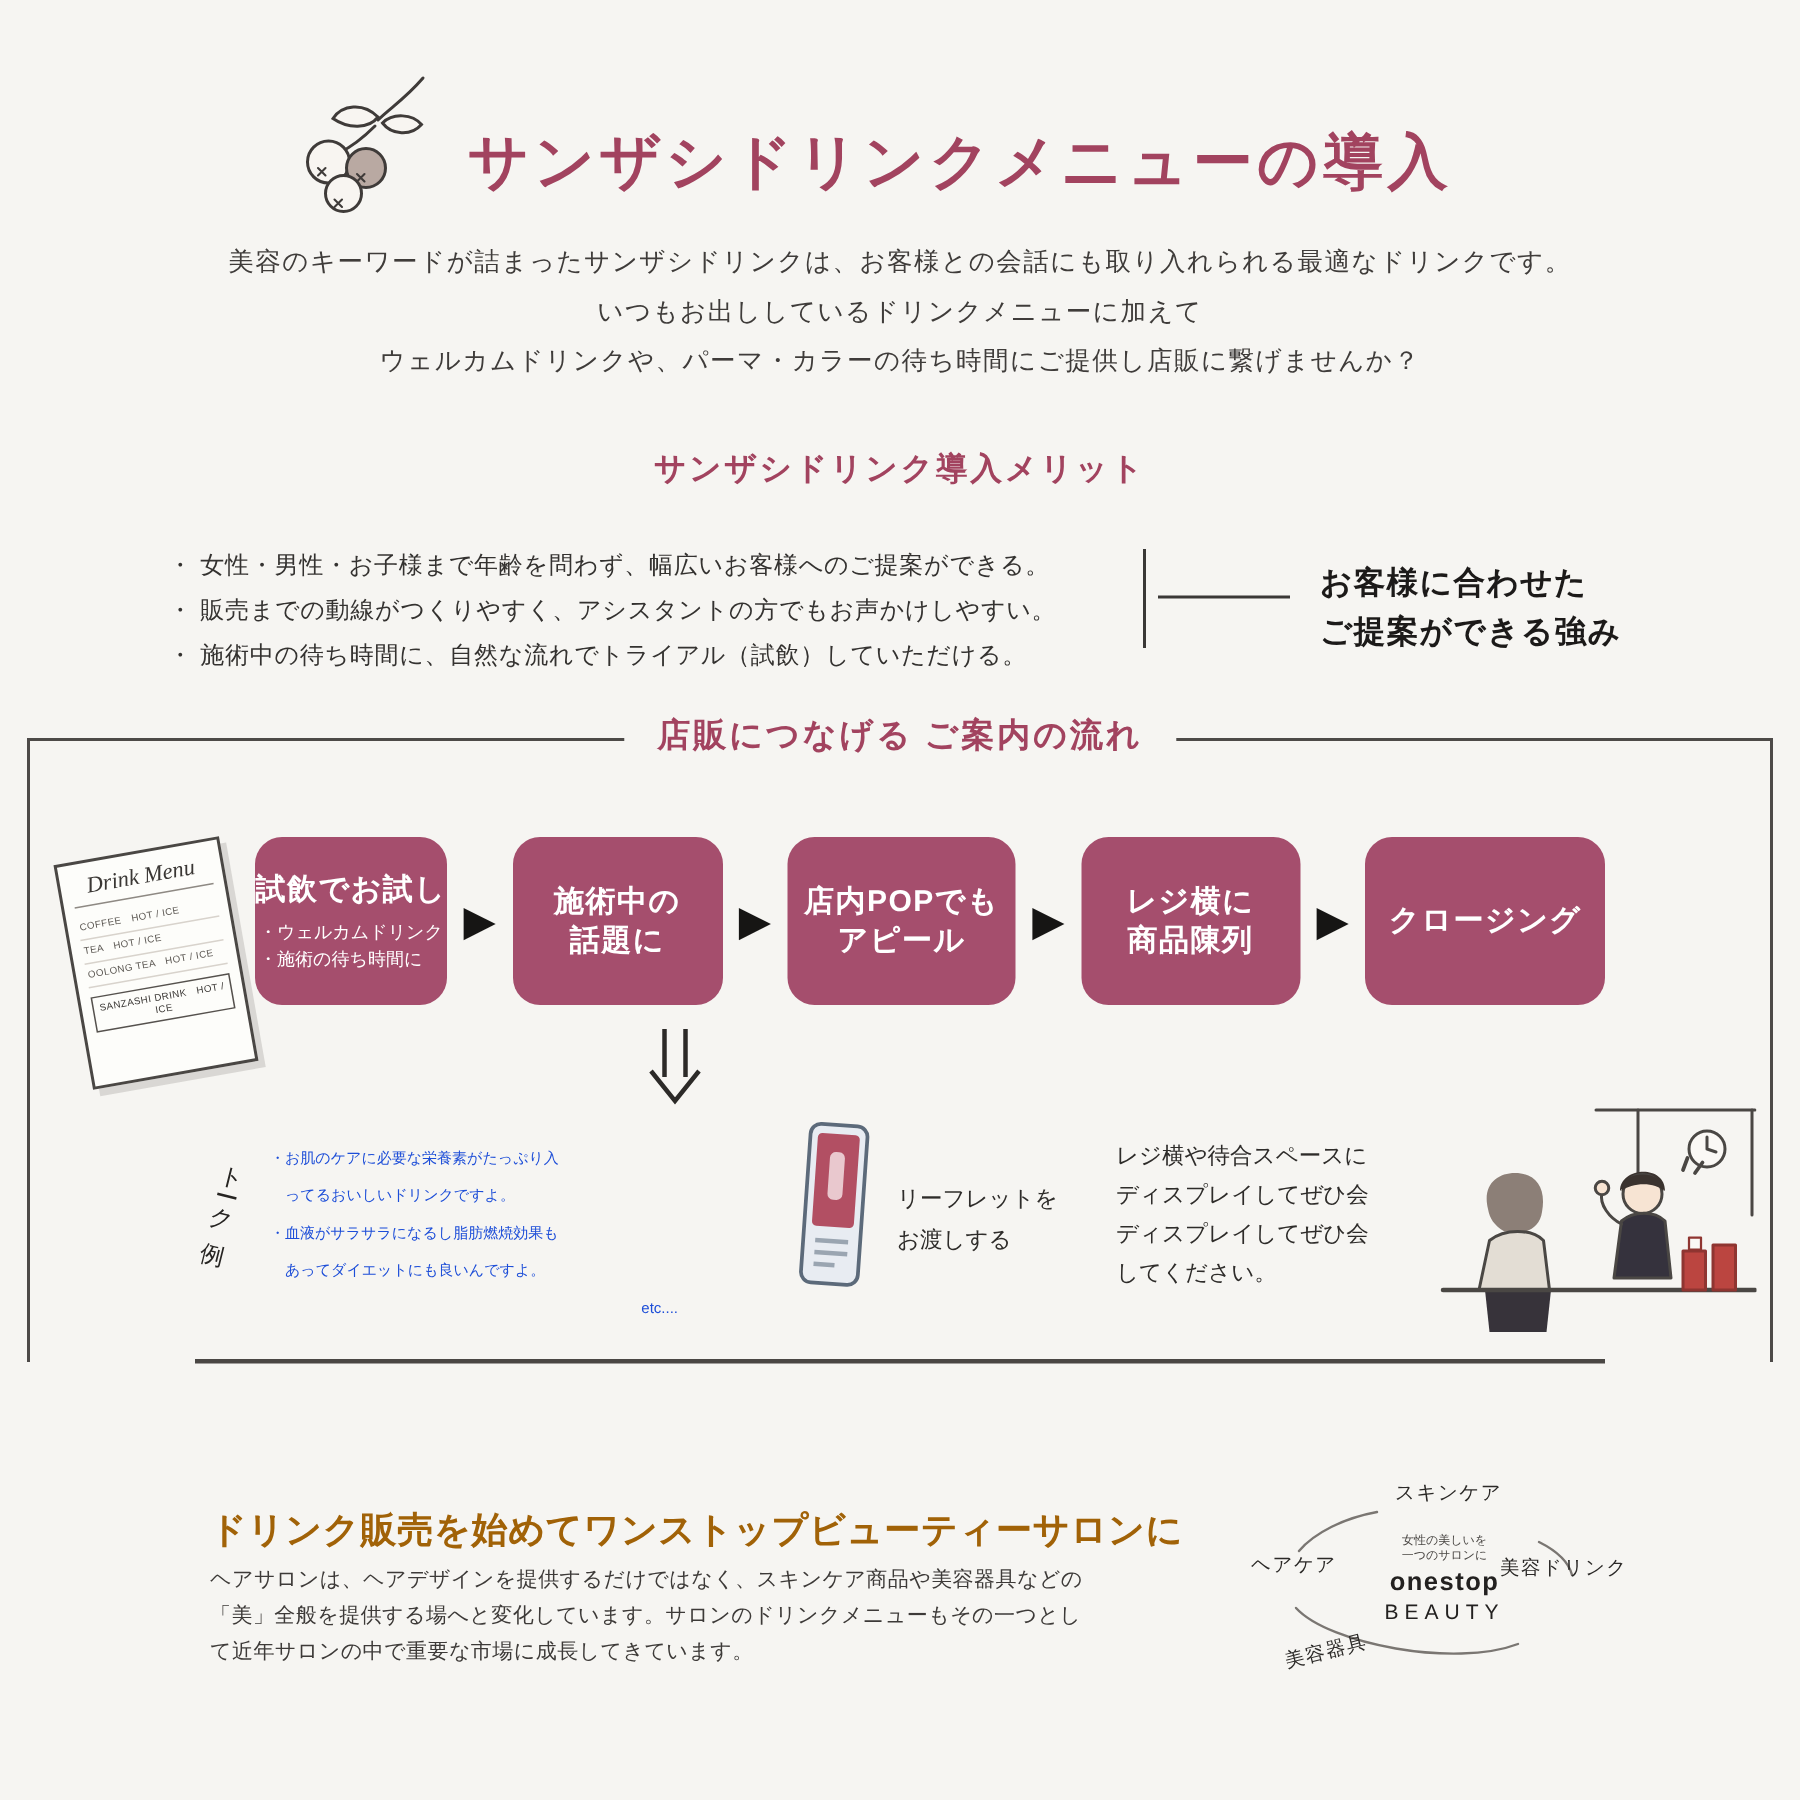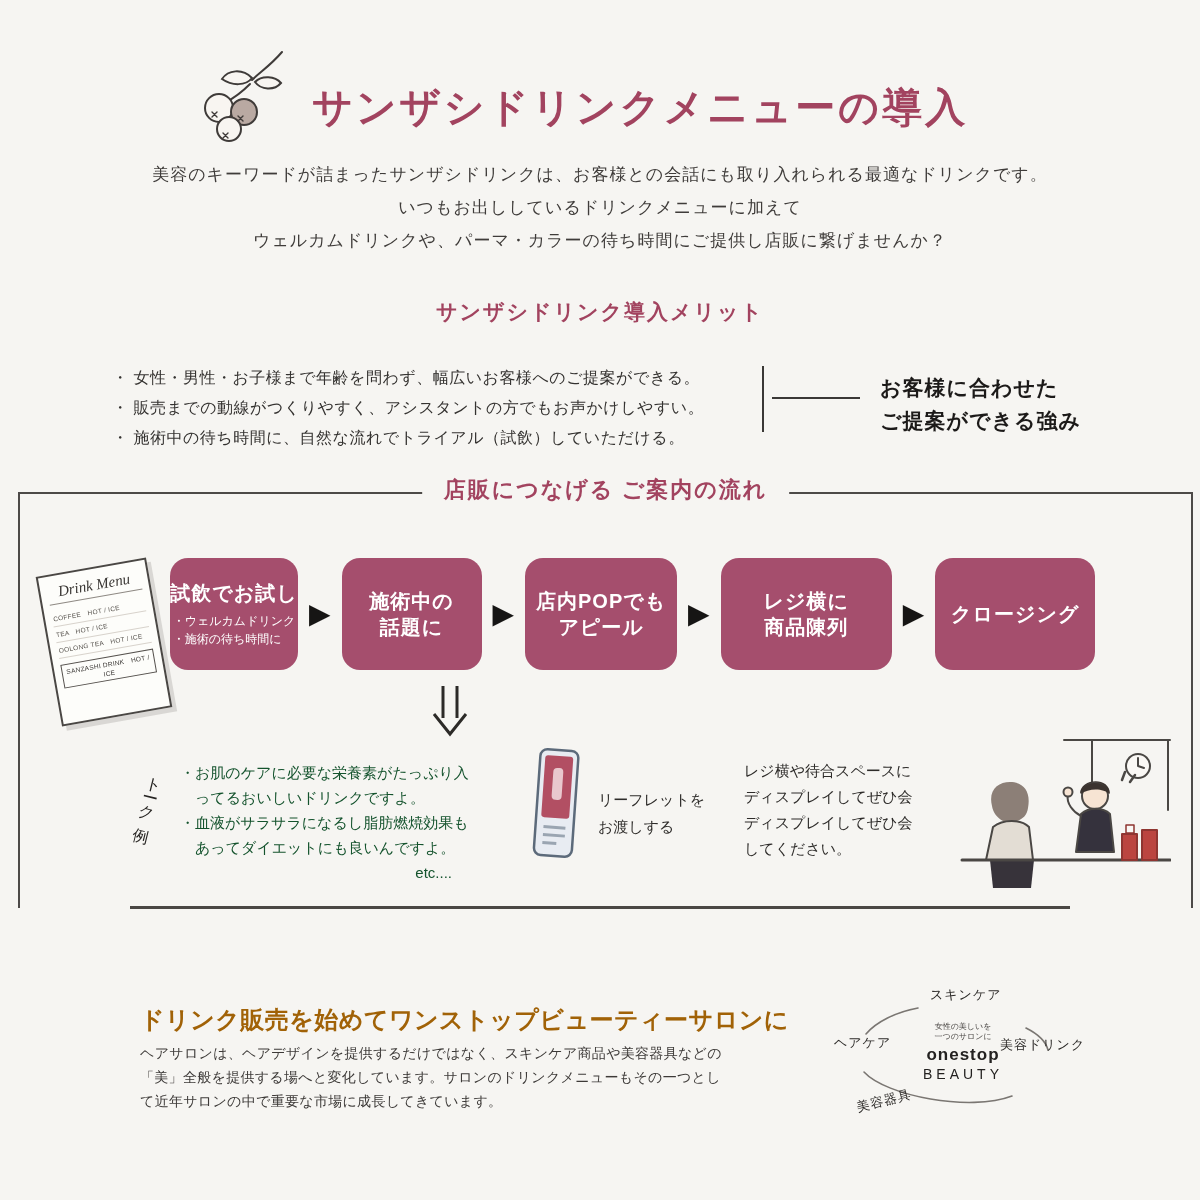--- a/index.html
+++ b/index.html
@@ -34,21 +34,21 @@
   .merit-list{position:absolute; left:112px; top:363px; font-size:16px; line-height:30px; color:#343230; letter-spacing:0.5px;}
   .merit-vline{position:absolute; left:762px; top:366px; width:2px; height:66px; background:#3a3836;}
   .merit-hline{position:absolute; left:772px; top:397px; width:88px; height:2px; background:#3a3836;}
   .strength{
     position:absolute; left:880px; top:372px;
     font-family:"Liberation Serif","DejaVu Serif",serif; font-weight:bold;
     font-size:21px; line-height:33px; letter-spacing:1px; color:#1c1a19;
   }
 
   
-  .flowbox{position:absolute; left:18px; top:492px; width:1160px; height:414px; border:2px solid var(--line); border-bottom:none;padding-left:11px;}
+  .flowbox{position:absolute; left:18px; top:492px; width:1160px; height:414px; border:2px solid var(--line); border-bottom:none;}
   .flow-title{
     position:absolute; top:-19px; left:50%; transform:translateX(-50%);
     background:var(--bg); padding:0 22px; white-space:nowrap;
     font-family:"Liberation Serif","DejaVu Serif",serif; font-weight:bold;
     font-size:22px; letter-spacing:2px; color:var(--accent);
   }
   .menucard{
     position:absolute; left:28px; top:72px; width:112px; height:152px;
     background:#fdfdfa; border:2px solid #4a4744; transform:rotate(-10deg);
     box-shadow:4px 5px 0 rgba(90,85,80,0.18); padding:8px 7px; box-sizing:border-box;
@@ -62,32 +62,32 @@
   .menucard .mhi{margin-top:6px; border:1px solid #55514d; font-size:6.5px; text-align:center; padding:3px 1px; color:#3a3734; letter-spacing:0.3px;}
 
   .steps{position:absolute; left:150px; top:64px; display:flex; align-items:center; gap:11px;}
   .step{
     background:var(--box); color:#fff; border-radius:18px; height:112px;
     display:flex; flex-direction:column; justify-content:center; align-items:center; text-align:center;
     box-sizing:border-box;
   }
   .step .l{font-size:20px; font-weight:bold; line-height:26px; letter-spacing:1px;}
   .step .sub{font-size:12px; line-height:18px; margin-top:6px; text-align:left; letter-spacing:0;}
-  .step-1{width:128px}.step-2{width:140px}.step-3{width:152px}.step-4{width:171px}.step-5{width:160px}
+  .step-1{width:128px}.step-2{width:140px}.step-3{width:152px}.step-4{width:146px}.step-5{width:160px}
   .arrow{font-size:28px; color:#161514; line-height:1; font-family:"DejaVu Sans",sans-serif;}
 
   .dblarrow{position:absolute; left:408px; top:190px;}
 
   .talk-label{
     position:absolute; left:120px; top:272px;
     writing-mode:vertical-rl; text-orientation:upright;
     font-family:"Liberation Serif","DejaVu Serif",serif;
     font-size:16px; letter-spacing:5px; color:#262422; transform:rotate(14deg);
   }
-  .talk{position:absolute; left:160px; top:266px; width:330px; font-size:15px; line-height:25px; color:#14532d;}
+  .talk{position:absolute; left:160px; top:266px; width:330px; font-size:10px; line-height:25px; color:#1d4ed8;}
   .talk-etc{text-align:right; padding-right:58px;}
   .leaflet{position:absolute; left:505px; top:252px;}
   .leaflet-text{position:absolute; left:578px; top:292px; font-size:15px; line-height:27px; color:#2e2c2a;}
   .display-text{position:absolute; left:724px; top:264px; font-size:15px; line-height:26px; color:#2e2c2a;}
   .salon{position:absolute; left:906px; top:236px;}
 
   .divider{position:absolute; left:130px; top:906px; width:940px; height:3px; background:#4a4744;}
 
   
   .bottom-h{

